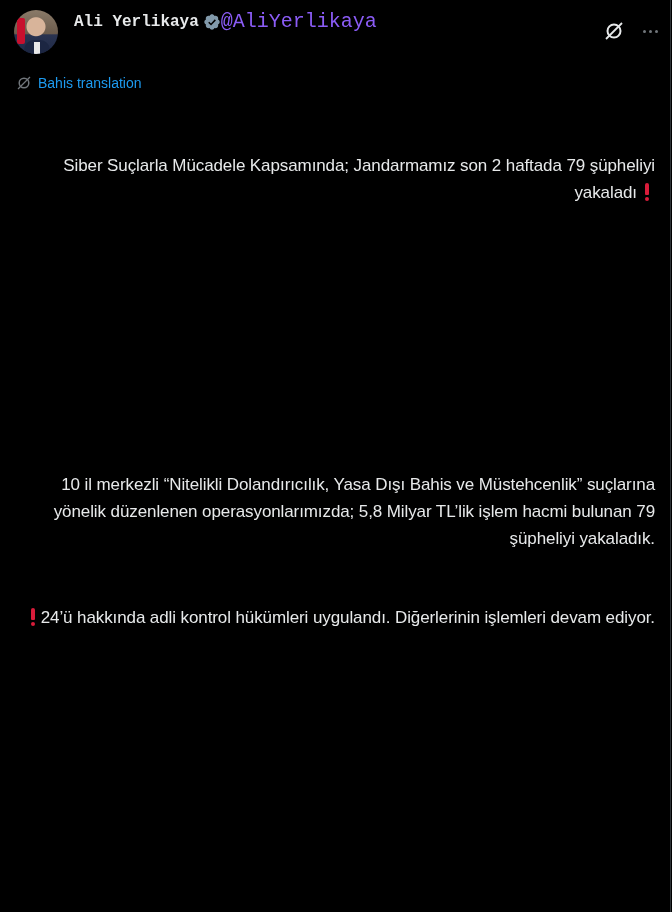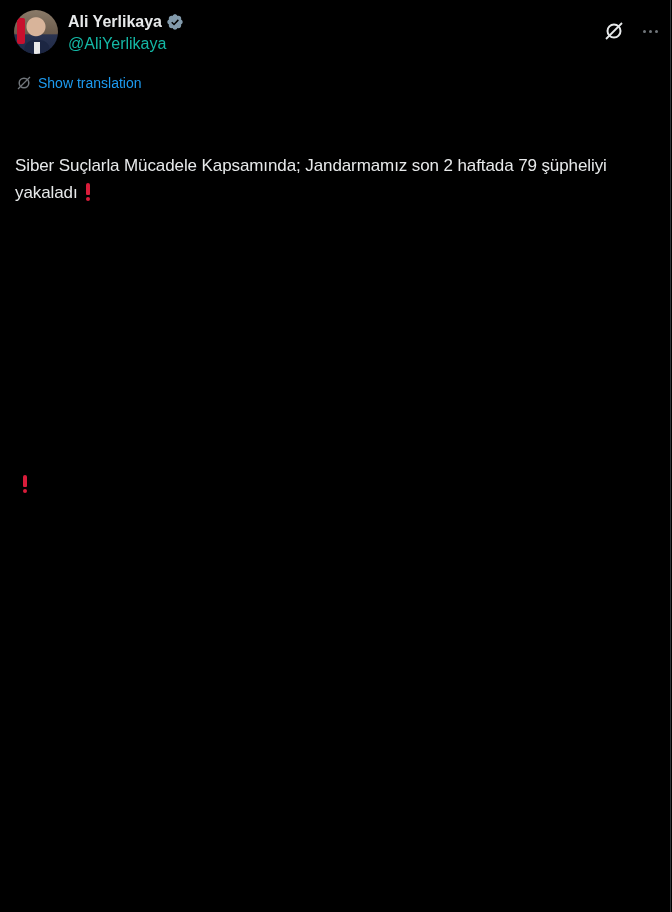--- a/index.html
+++ b/index.html
@@ -62,44 +62,45 @@
     }
     .avatar .shirt {
       position: absolute;
       left: 20px;
       bottom: 0;
       width: 6px;
       height: 12px;
       background: #e8e8e8;
     }
     .names {
-      margin-left: 10px;
-      display: flex;
-      flex-direction: column;
+      margin-left: 16px;
+      display: flex;
+      flex-direction: row;
       padding-top: 1px;
+      font-family: Liberation Mono, monospace;
     }
     .name-row {
       display: flex;
       align-items: center;
       gap: 4px;
     }
     .display-name {
       font-weight: bold;
       font-size: 16px;
       color: #e7e9ea;
       line-height: 22px;
     }
     .badge {
       width: 18px;
       height: 18px;
       display: inline-block;
     }
     .handle {
-      font-size: 16px;
-      color: #14b8a6;
+      font-size: 20px;
+      color: #8b5cf6;
       line-height: 22px;
     }
     .header-actions {
       margin-left: auto;
       display: flex;
       align-items: center;
       gap: 18px;
       padding-top: 10px;
     }
     .grok-icon {
@@ -142,20 +143,21 @@
       width: 640px;
       font-size: 17px;
       line-height: 26.6px;
       color: #e7e9ea;
       white-space: pre-wrap;
       word-wrap: break-word;
       letter-spacing: -0.1px;
     }
     .para {
       margin: 0;
+      text-align: right;
     }
     .gap {
       height: 26.6px;
     }
     .excl-mark {
       display: inline-block;
       width: 4px;
       height: 18px;
       position: relative;
       margin: 0 6px 0 8px;
@@ -220,30 +222,31 @@
   </div>
 </div>
 
 <div class="translation">
   <span class="tr-icon">
     <svg viewBox="0 0 16 16" width="16" height="16">
       <circle cx="8" cy="8" r="4.8" fill="none" stroke="#71767b" stroke-width="1.5"></circle>
       <line x1="2" y1="14" x2="14" y2="2" stroke="#71767b" stroke-width="1.3"></line>
     </svg>
   </span>
-  <span>Show translation</span>
+  <span>Bahis translation</span>
 </div>
 
 <div class="tweet-body">
   <div class="para"><span>Siber Suçlarla Mücadele Kapsamında; Jandarmamız son 2 haftada 79 şüpheliyi yakaladı</span><span class="excl-mark"></span></div>
   <div class="gap"></div>
 
   <div class="gap"></div>
 
-  <div class="para"><span class="excl-mark"></span></div>
+  <div class="para"><span>10 il merkezli “Nitelikli Dolandırıcılık, Yasa Dışı Bahis ve Müstehcenlik” suçlarına yönelik düzenlenen operasyonlarımızda; 5,8 Milyar TL’lik işlem hacmi bulunan 79 şüpheliyi yakaladık.</span></div>
+  <div class="para"><span class="excl-mark"></span><span>24’ü hakkında adli kontrol hükümleri uygulandı. Diğerlerinin işlemleri devam ediyor.</span></div>
   <div class="gap"></div>
 
   
   
 
   
   
   
   
   

